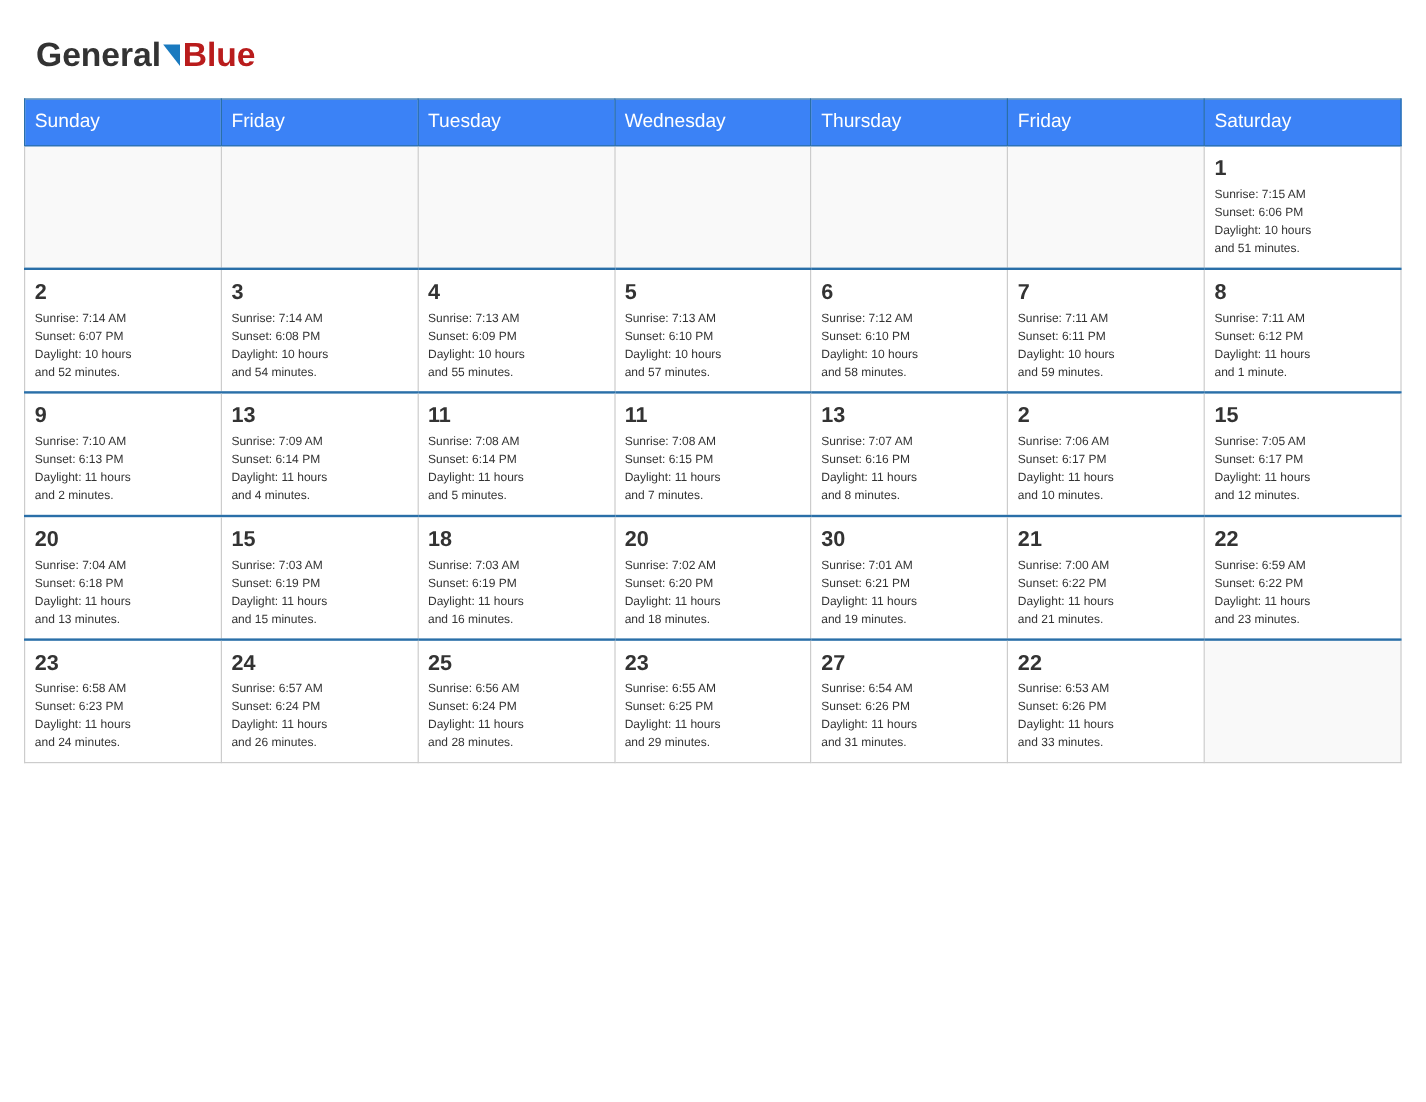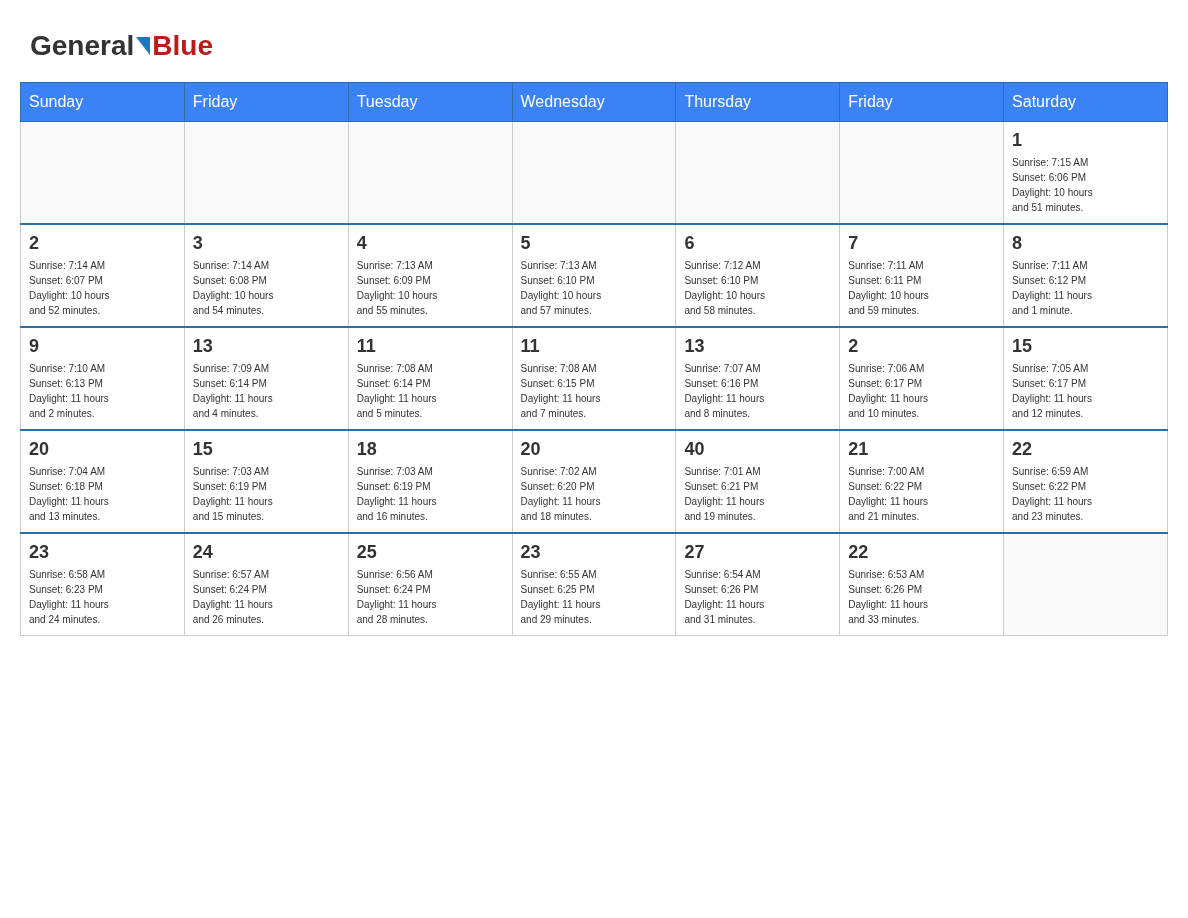--- a/index.html
+++ b/index.html
@@ -217,21 +217,21 @@
         </td>
         <td>
           <span class="day-number">18</span>
           <div class="day-info">Sunrise: 7:03 AM<br>Sunset: 6:19 PM<br>Daylight: 11 hours<br>and 16 minutes.</div>
         </td>
         <td>
           <span class="day-number">20</span>
           <div class="day-info">Sunrise: 7:02 AM<br>Sunset: 6:20 PM<br>Daylight: 11 hours<br>and 18 minutes.</div>
         </td>
         <td>
-          <span class="day-number">40</span>
+          <span class="day-number">30</span>
           <div class="day-info">Sunrise: 7:01 AM<br>Sunset: 6:21 PM<br>Daylight: 11 hours<br>and 19 minutes.</div>
         </td>
         <td>
           <span class="day-number">21</span>
           <div class="day-info">Sunrise: 7:00 AM<br>Sunset: 6:22 PM<br>Daylight: 11 hours<br>and 21 minutes.</div>
         </td>
         <td>
           <span class="day-number">22</span>
           <div class="day-info">Sunrise: 6:59 AM<br>Sunset: 6:22 PM<br>Daylight: 11 hours<br>and 23 minutes.</div>
         </td>

